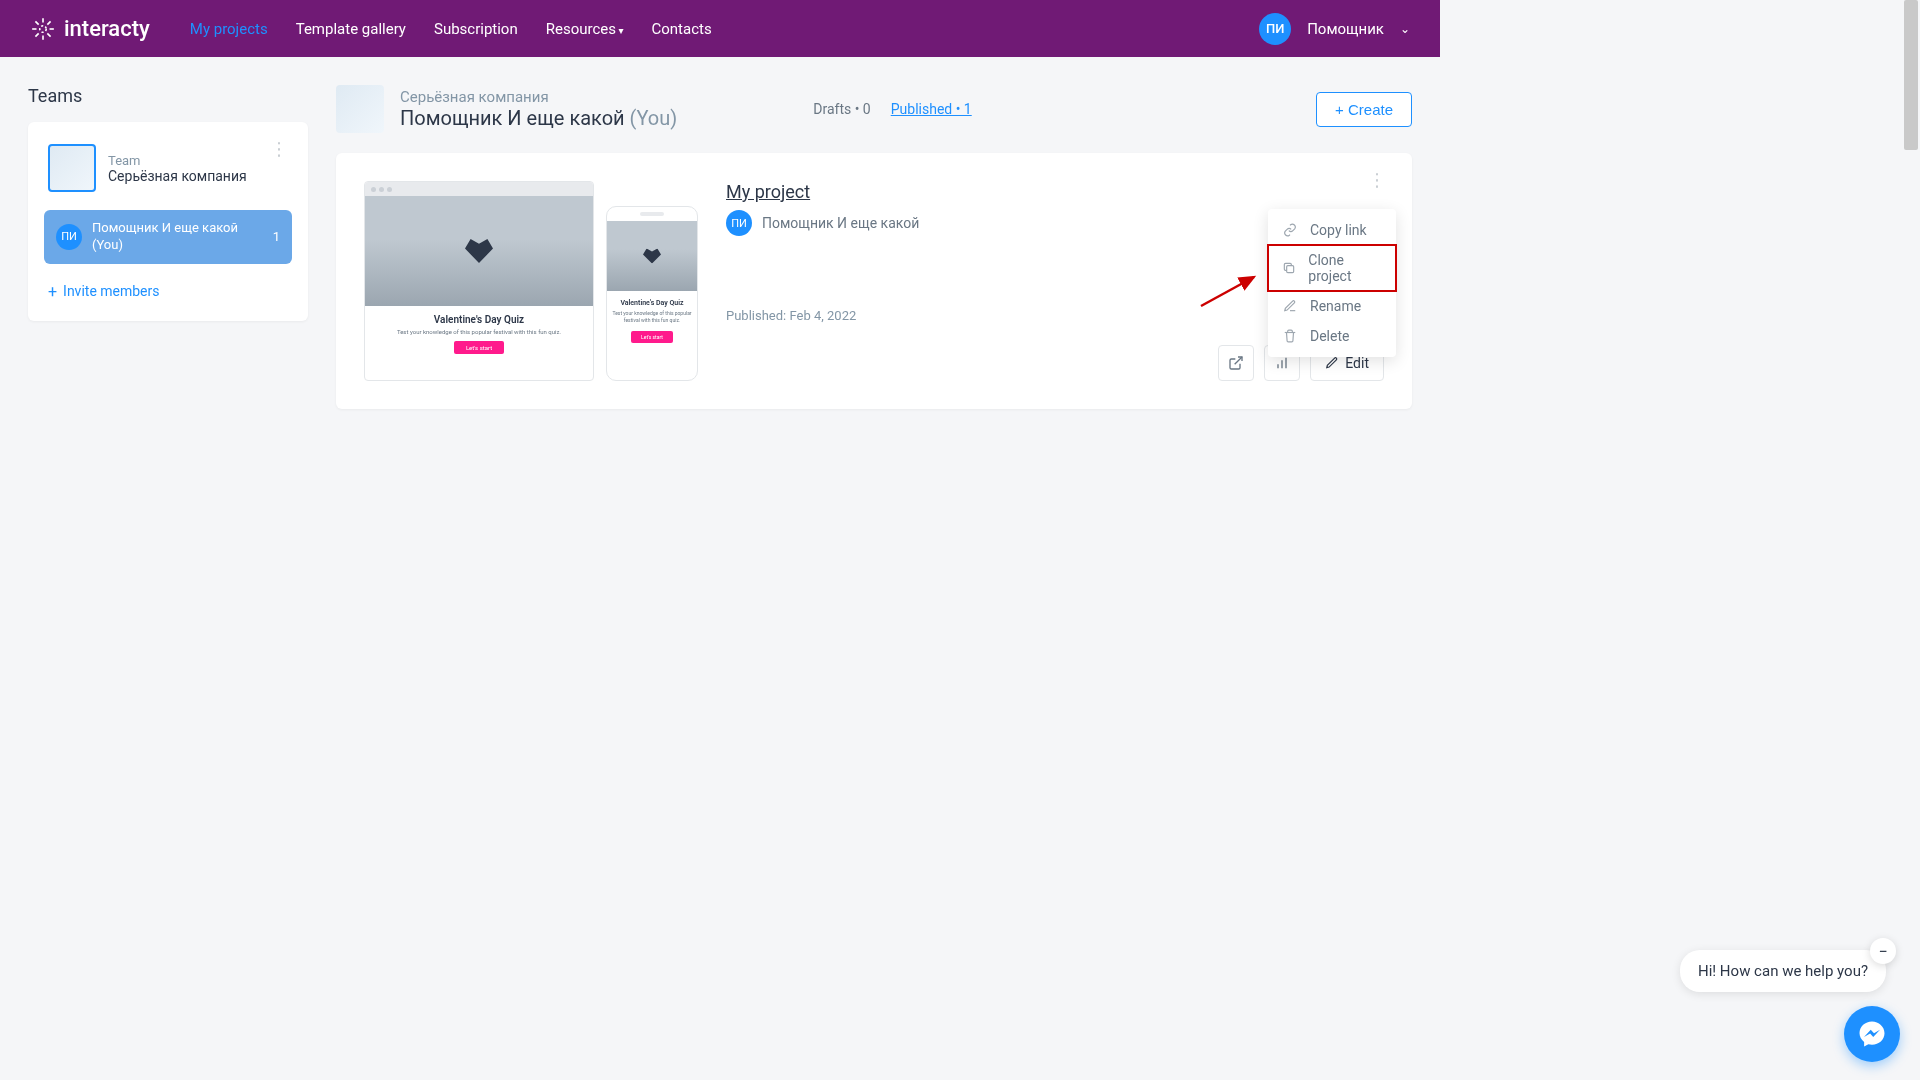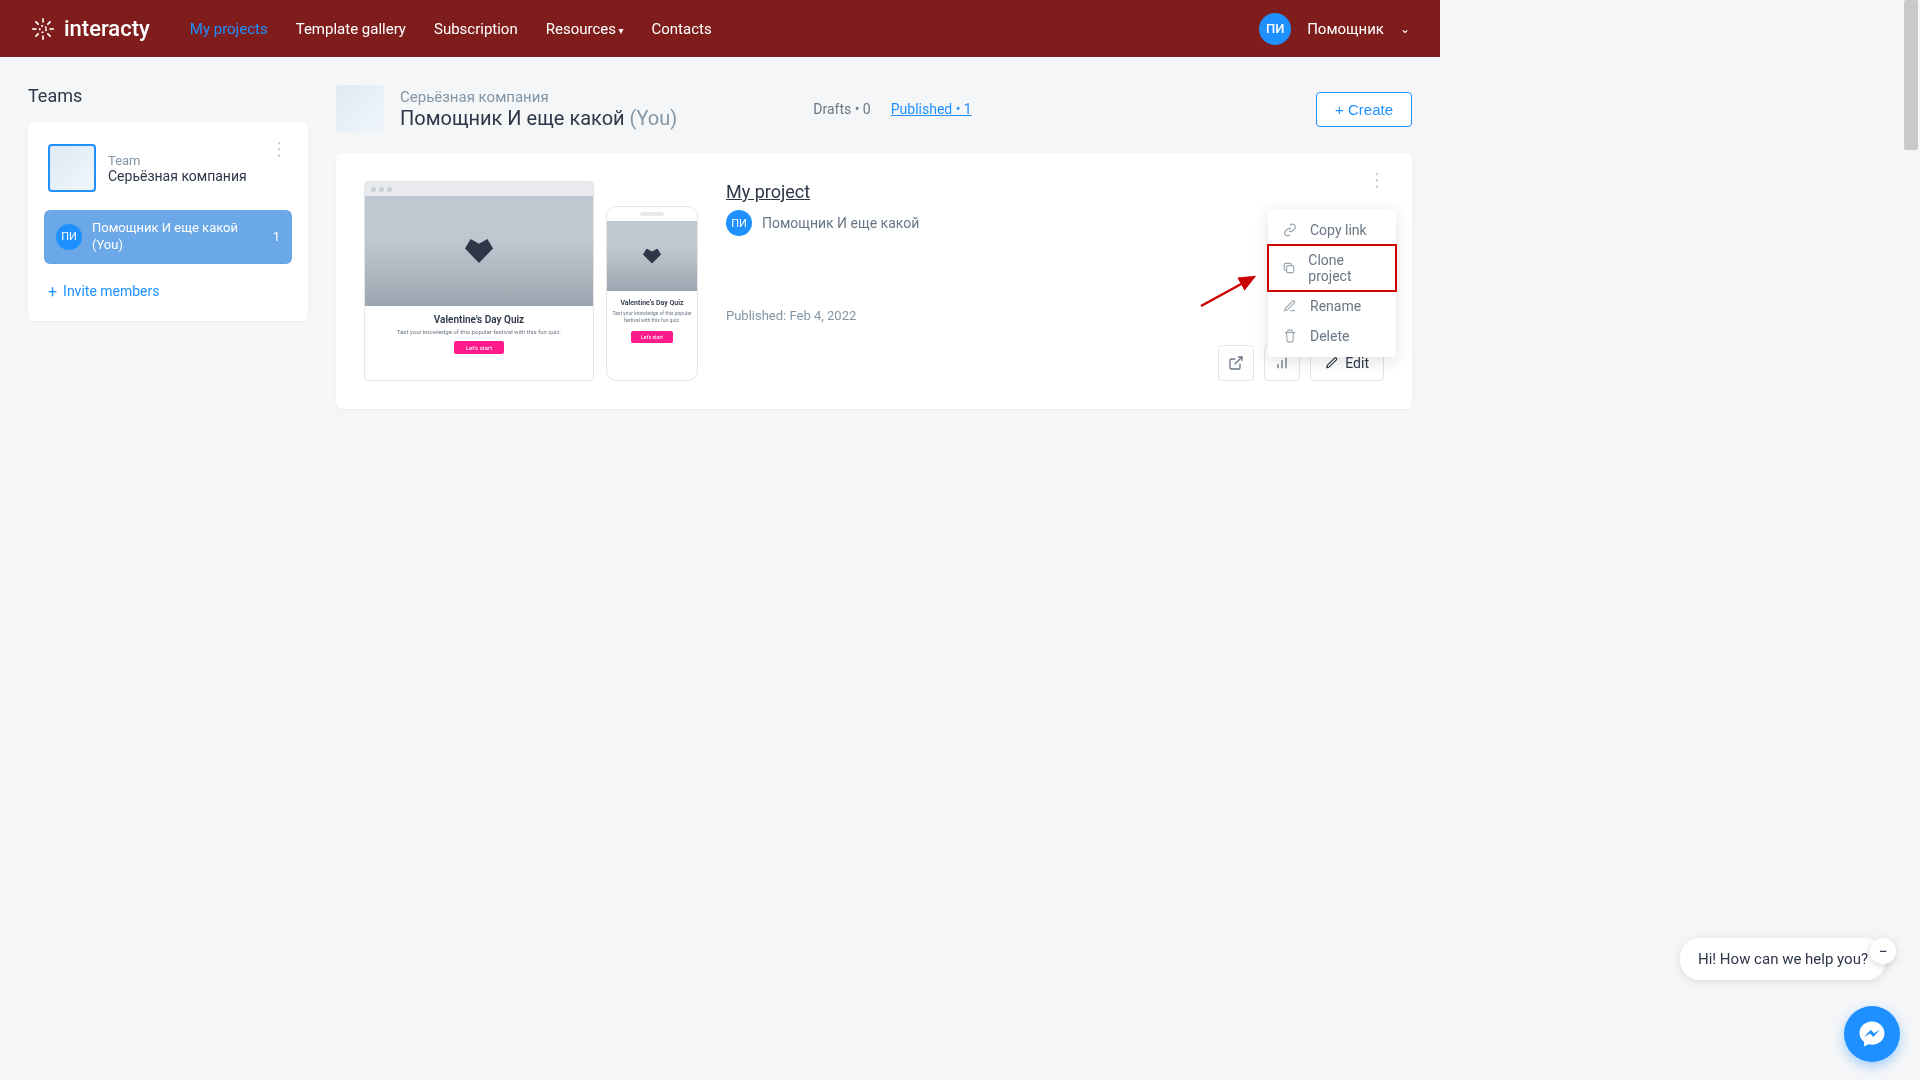--- a/index.html
+++ b/index.html
@@ -1,19 +1,19 @@
 <!DOCTYPE html>
 <html><head>
 <meta charset="utf-8">
 <style>
   * { box-sizing: border-box; margin: 0; padding: 0; }
   body { font-family: -apple-system, BlinkMacSystemFont, "Segoe UI", Roboto, Arial, sans-serif; background: #f5f6f8; color: #2d3748; width: 1440px; height: 810px; overflow: hidden; position: relative; }
   
   
-  .header { background: #7f1d1d; height: 57px; display: flex; align-items: center; padding: 0 30px; justify-content: space-between; }
+  .header { background: #701a75; height: 57px; display: flex; align-items: center; padding: 0 30px; justify-content: space-between; }
   .header-left { display: flex; align-items: center; }
   .logo { display: flex; align-items: center; color: #fff; font-size: 22px; font-weight: 500; margin-right: 40px; }
   .logo-icon { width: 26px; height: 26px; margin-right: 8px; }
   .nav { display: flex; gap: 28px; }
   .nav-item { color: #fff; font-size: 15px; text-decoration: none; cursor: pointer; }
   .nav-item.active { color: #1e90ff; }
   .nav-item.has-dropdown::after { content: " ▾"; font-size: 10px; }
   .header-right { display: flex; align-items: center; gap: 16px; }
   .avatar { width: 32px; height: 32px; border-radius: 50%; background: #1e90ff; color: #fff; display: flex; align-items: center; justify-content: center; font-size: 13px; font-weight: 500; }
   .user-name { color: #fff; font-size: 15px; }
@@ -91,21 +91,21 @@
   
   .dropdown { position: absolute; right: 16px; top: 56px; width: 128px; background: #fff; border-radius: 4px; box-shadow: 0 4px 16px rgba(0,0,0,0.12); padding: 6px 0; z-index: 10; }
   .dropdown-item { display: flex; align-items: center; gap: 12px; padding: 7px 14px; font-size: 14px; color: #6a7784; cursor: pointer; }
   .dropdown-item.highlighted { outline: 2px solid #cc0000; outline-offset: -1px; }
   .dropdown-item .ico { width: 16px; display: flex; justify-content: center; color: #9da6af; }
 
   
   .arrow-annot { position: absolute; right: 146px; top: 118px; pointer-events: none; }
 
   
-  .chat-bubble { position: fixed; right: 34px; bottom: 100px; background: #fff; padding: 12px 18px; border-radius: 20px; font-size: 15px; color: #2d3748; box-shadow: 0 2px 10px rgba(0,0,0,0.1); }
+  .chat-bubble { position: fixed; right: 34px; bottom: 88px; background: #fff; padding: 12px 18px; border-radius: 20px; font-size: 15px; color: #2d3748; box-shadow: 0 2px 10px rgba(0,0,0,0.1); }
   .chat-close { position: fixed; right: 24px; bottom: 116px; width: 26px; height: 26px; border-radius: 50%; background: #fff; box-shadow: 0 2px 8px rgba(0,0,0,0.15); display: flex; align-items: center; justify-content: center; font-size: 16px; color: #2d3748; cursor: pointer; }
   .chat-fab { position: fixed; right: 20px; bottom: 18px; width: 56px; height: 56px; border-radius: 50%; background: #1e90ff; display: flex; align-items: center; justify-content: center; cursor: pointer; box-shadow: 0 4px 12px rgba(30,144,255,0.4); }
   .chat-fab svg { width: 30px; height: 30px; fill: #fff; }
 
   
   .scrollbar { position: fixed; right: 2px; top: 0; width: 14px; height: 150px; background: #c9c9c9; border-radius: 2px; }
 </style>
 </head>
 <body>
 

